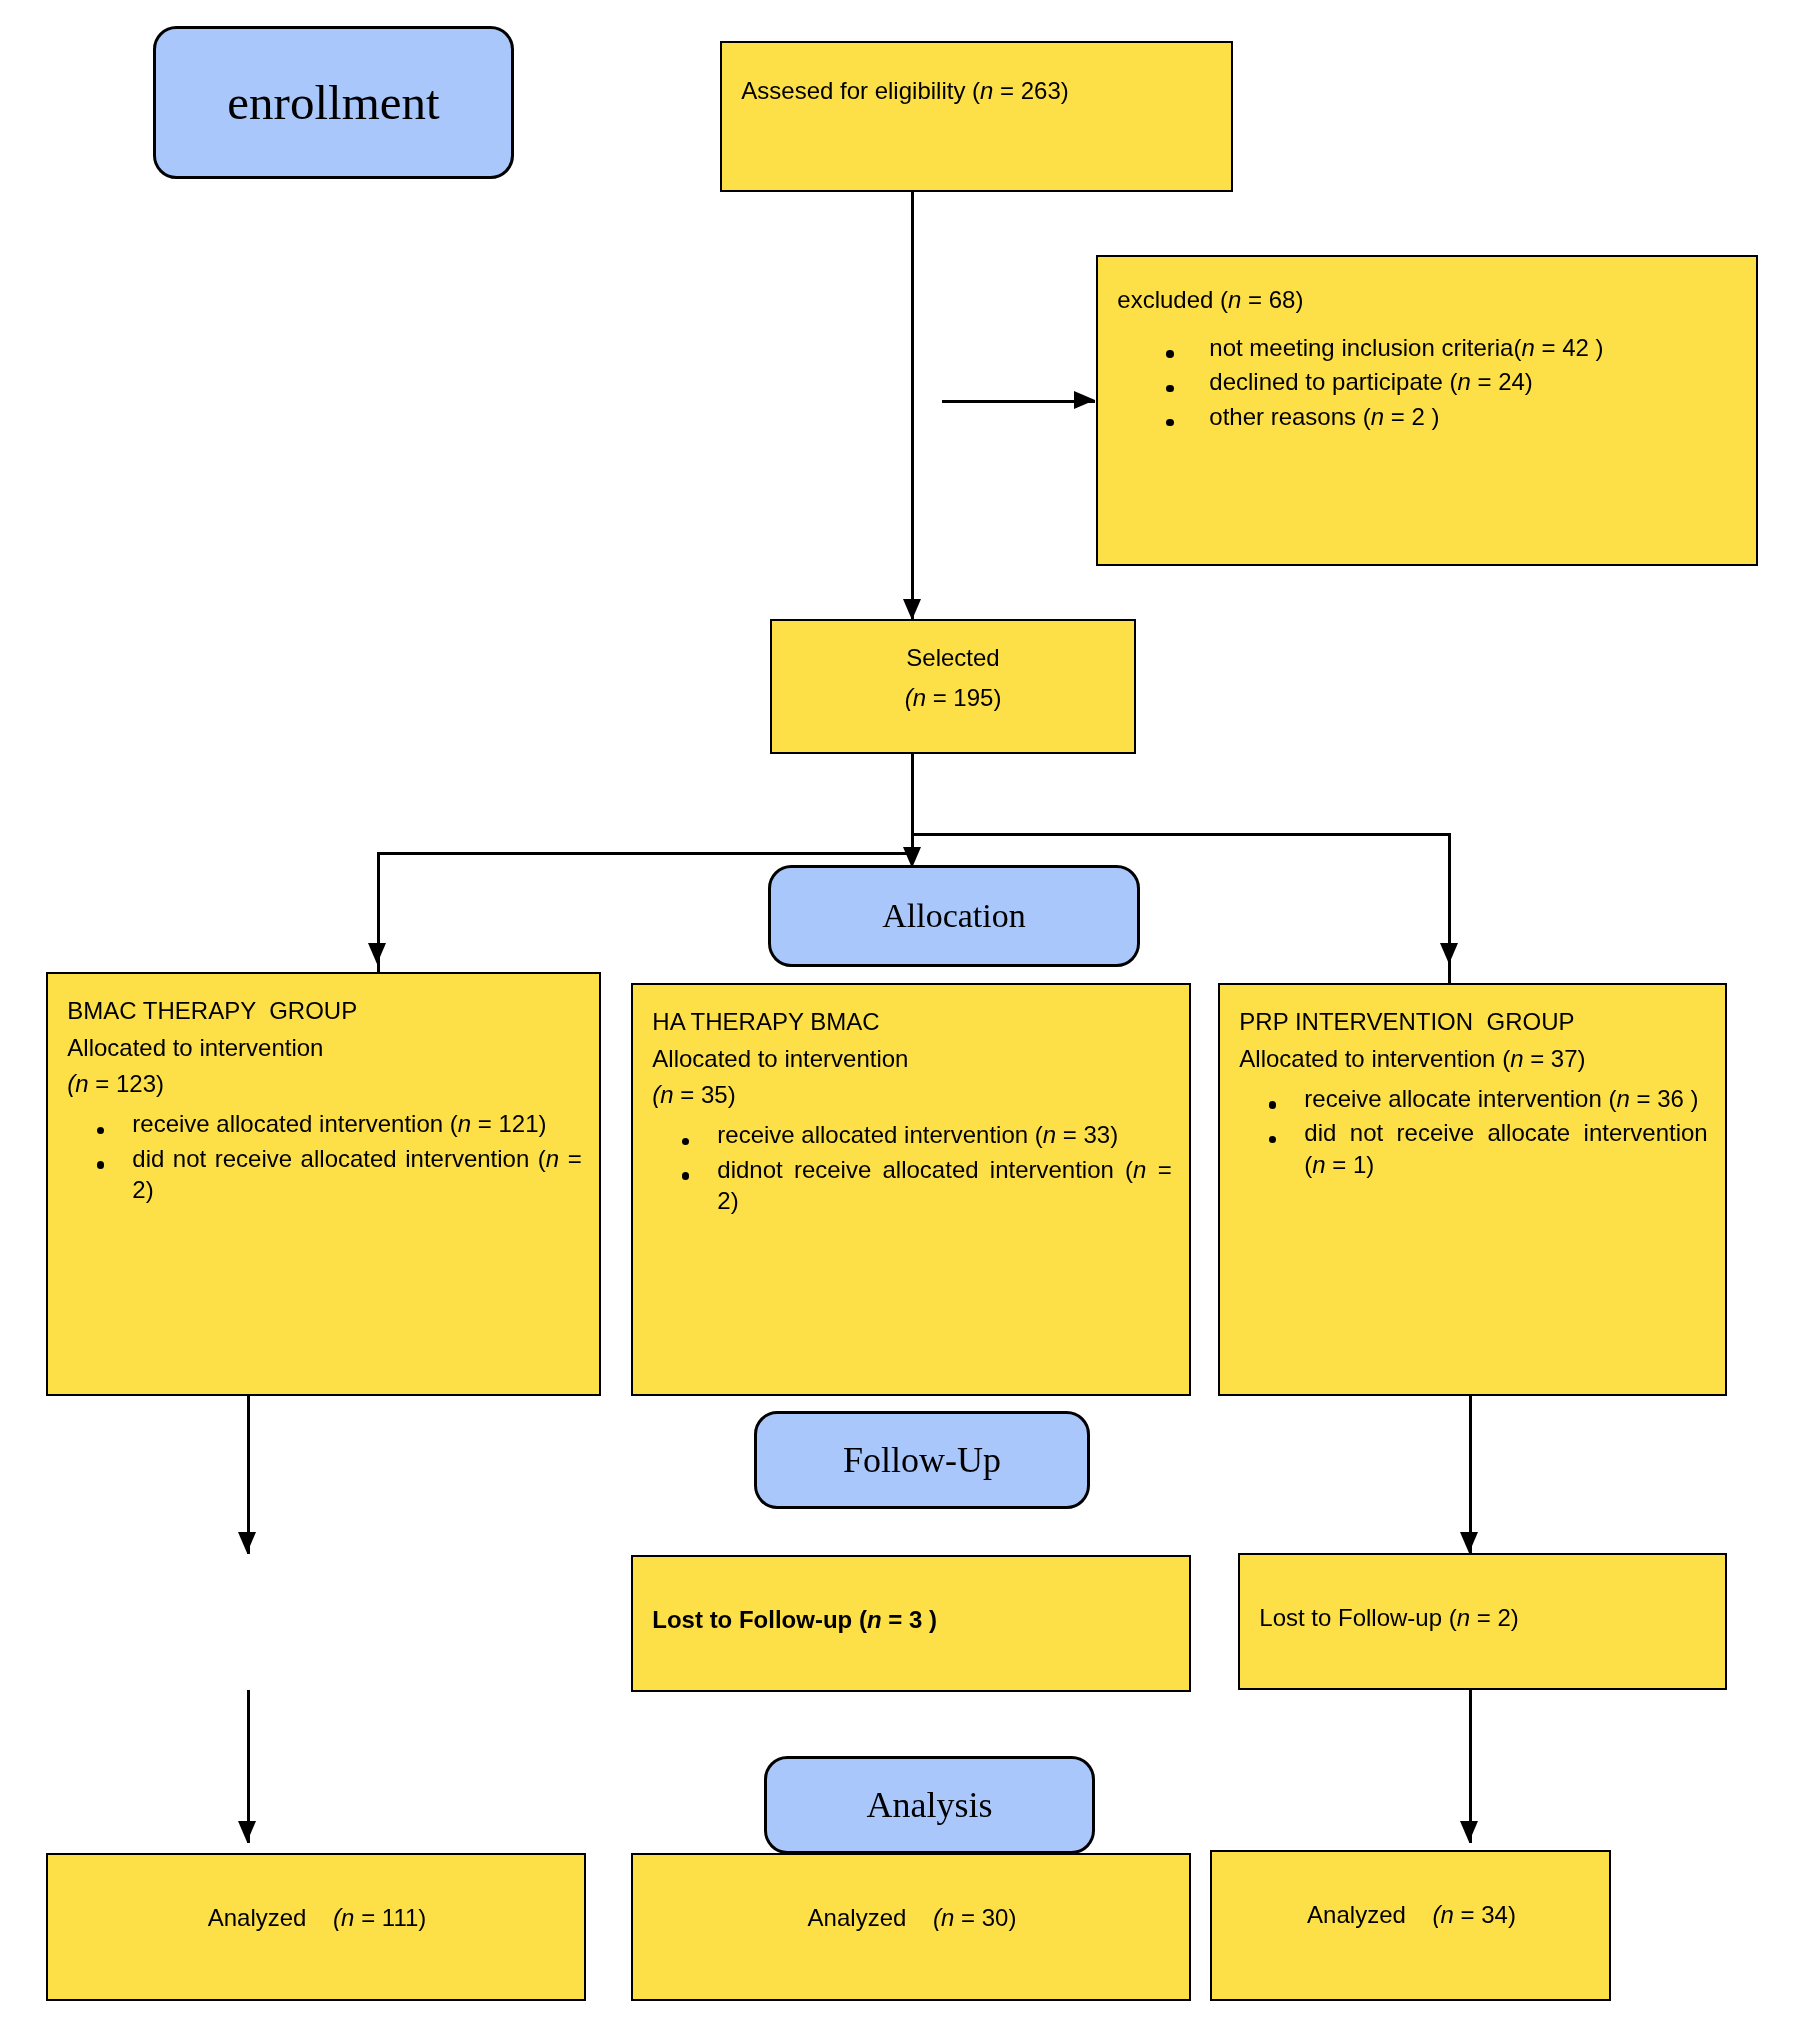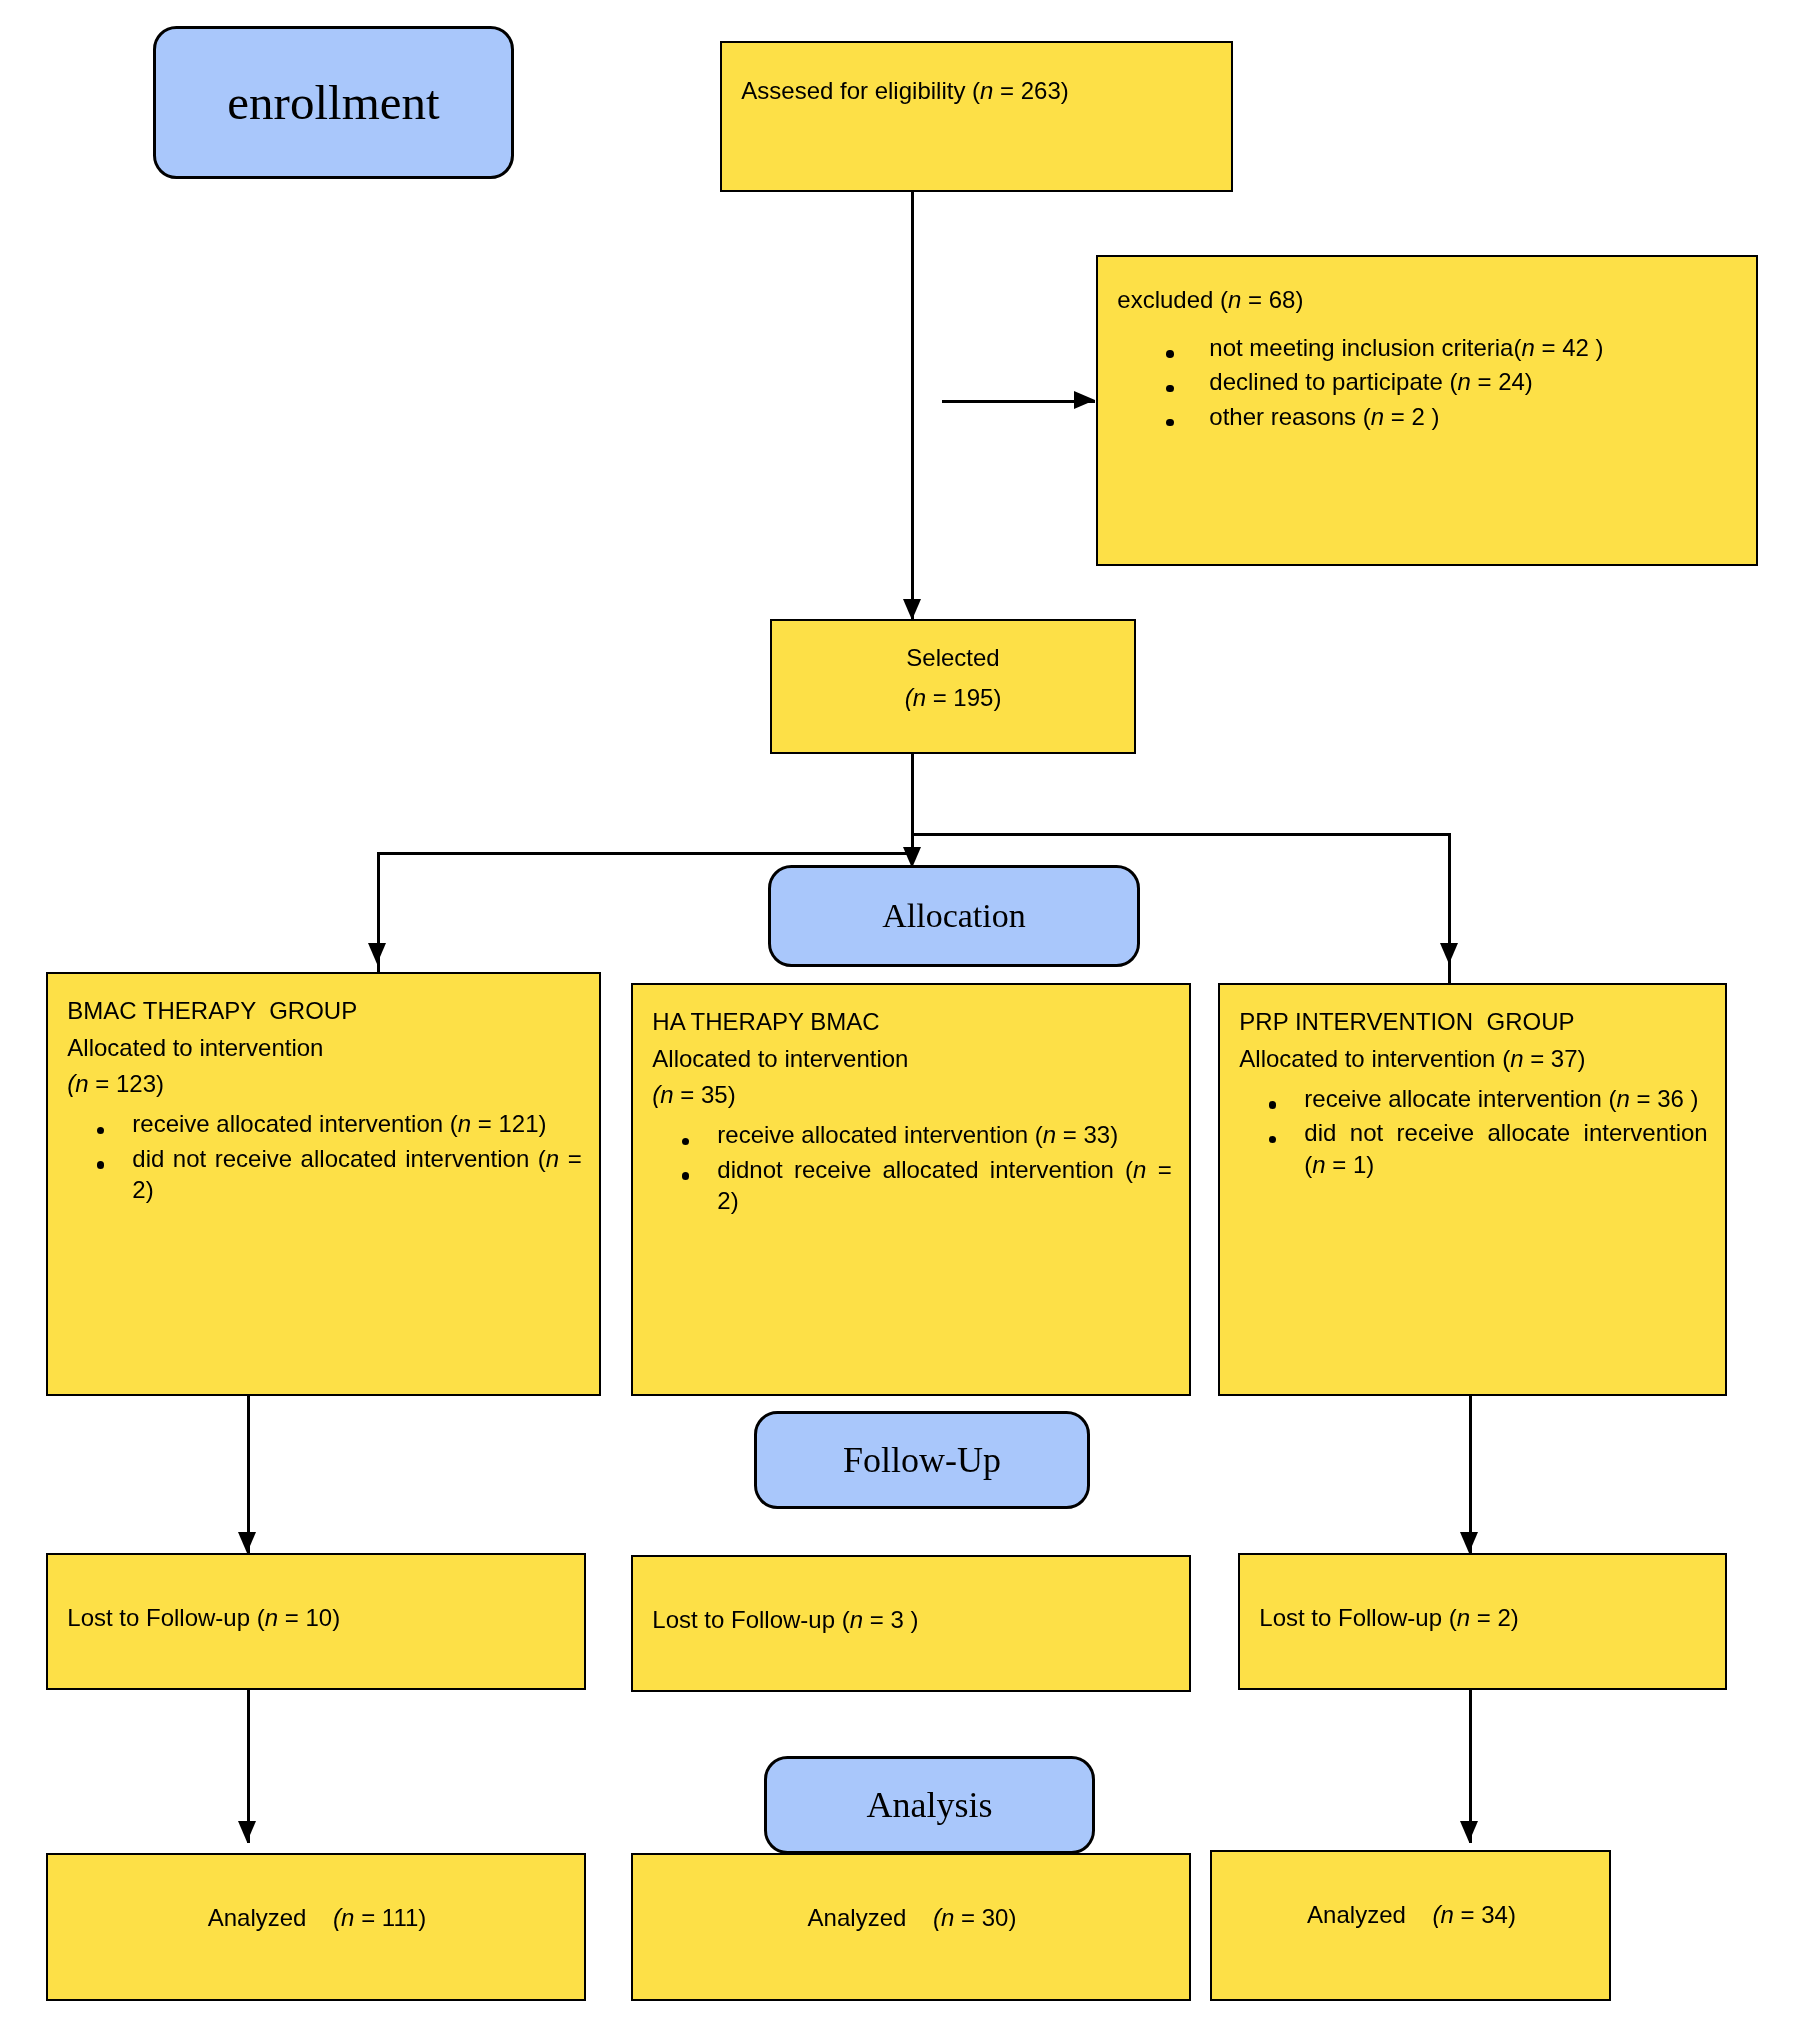--- a/index.html
+++ b/index.html
@@ -205,27 +205,22 @@
   <div class="vline" style="left:247px; top:1396px; width:2.5px; height:158px;"></div>
   <div class="arrow-d" style="left:238px; top:1532px;"></div>
 
   <div class="vline" style="left:1469px; top:1396px; width:2.5px; height:158px;"></div>
   <div class="arrow-d" style="left:1460px; top:1532px;"></div>
 
   <div class="stage-label" style="left:754px; top:1411px; width:336px; height:98px; font-size:36px;">
     <span>Follow-Up</span>
   </div>
 
-  <div class="box" style="left:46px; top:1553px; width:540px; height:137px;">
-    <div class="pad" style="padding-top:47px;">
-      <span class="line"><span>Lost to Follow-up (</span><span class="ital">n</span><span> = 10)</span></span>
-    </div>
-  </div>
-
-  <div class="box" style="left:631px; top:1555px; width:560px; height:137px;">
+
+  <div class="box" style="left:631px; top:1555px; width:560px; height:137px;font-weight:bold;">
     <div class="pad" style="padding-top:47px;">
       <span class="line"><span>Lost to Follow-up (</span><span class="ital">n</span><span> = 3 )</span></span>
     </div>
   </div>
 
   <div class="box" style="left:1238px; top:1553px; width:489px; height:137px;">
     <div class="pad" style="padding-top:47px;">
       <span class="line"><span>Lost to Follow-up (</span><span class="ital">n</span><span> = 2)</span></span>
     </div>
   </div>

